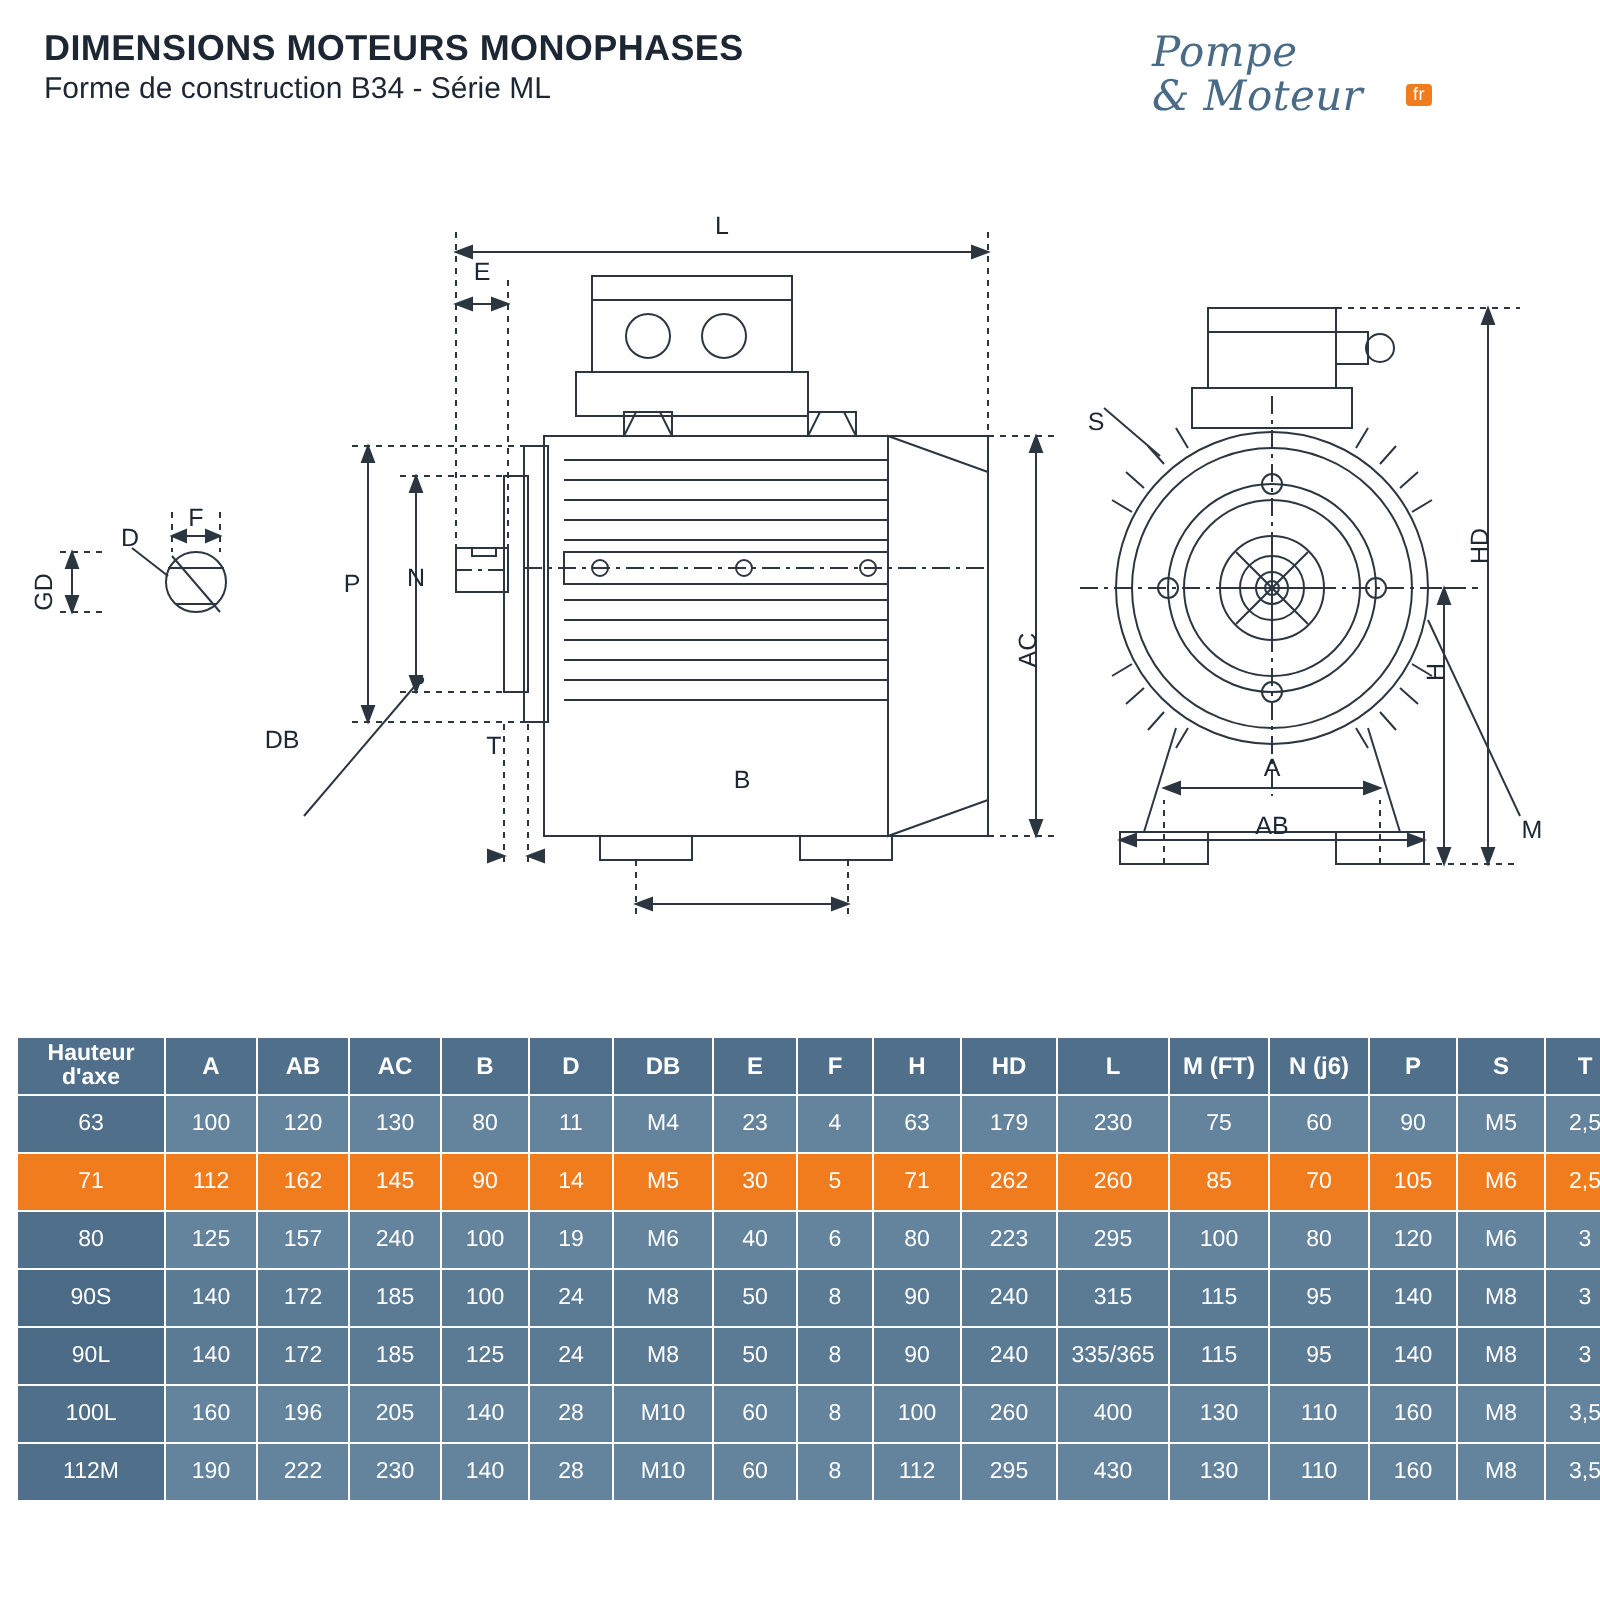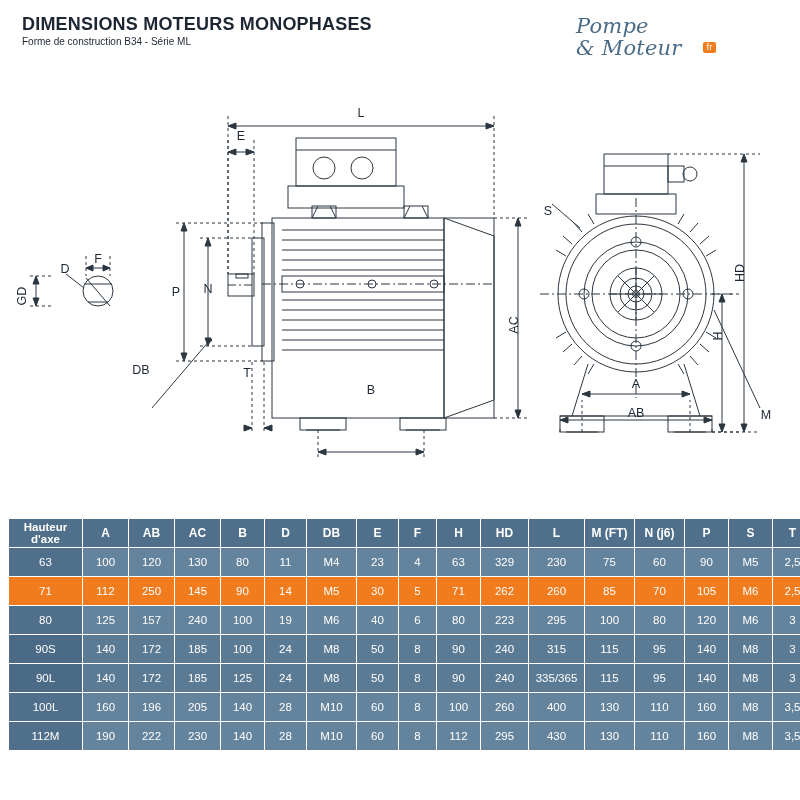--- a/index.html
+++ b/index.html
@@ -23,21 +23,21 @@
   }
   .title-main {
     font-size: 18px;
     font-weight: bold;
     color: #1d2733;
     letter-spacing: 0.2px;
     line-height: 1.12;
     white-space: nowrap;
   }
   .title-sub {
-    font-size: 10px;
+    font-size: 15px;
     color: #1d2733;
     margin-top: 2px;
     white-space: nowrap;
   }
 
   .logo {
     position: absolute;
     right: 24px; top: 16px;
     text-align: left;
     width: 200px;
@@ -411,32 +411,32 @@
           <td class="firstcol">63</td>
           <td>100</td>
           <td>120</td>
           <td>130</td>
           <td>80</td>
           <td>11</td>
           <td>M4</td>
           <td>23</td>
           <td>4</td>
           <td>63</td>
-          <td>329</td>
+          <td>179</td>
           <td>230</td>
           <td>75</td>
           <td>60</td>
           <td>90</td>
           <td>M5</td>
           <td>2,5</td>
         </tr>
         <tr class="highlight">
           <td class="firstcol">71</td>
           <td>112</td>
-          <td>250</td>
+          <td>162</td>
           <td>145</td>
           <td>90</td>
           <td>14</td>
           <td>M5</td>
           <td>30</td>
           <td>5</td>
           <td>71</td>
           <td>262</td>
           <td>260</td>
           <td>85</td>

